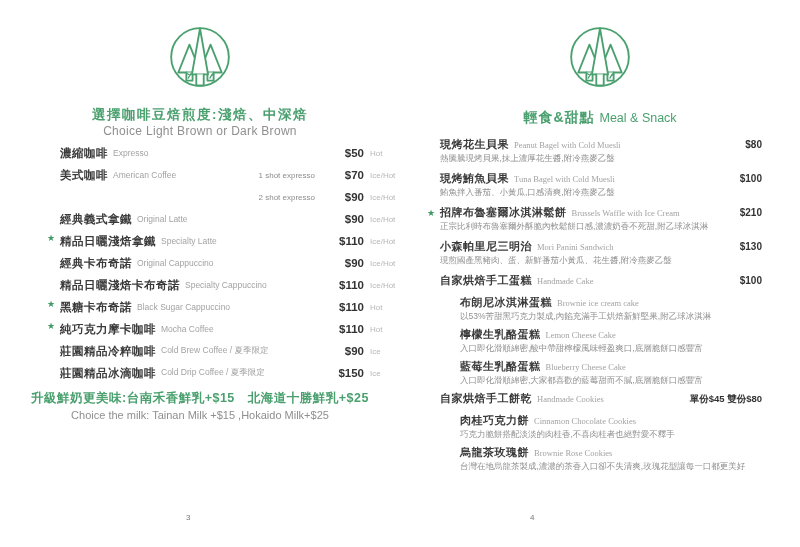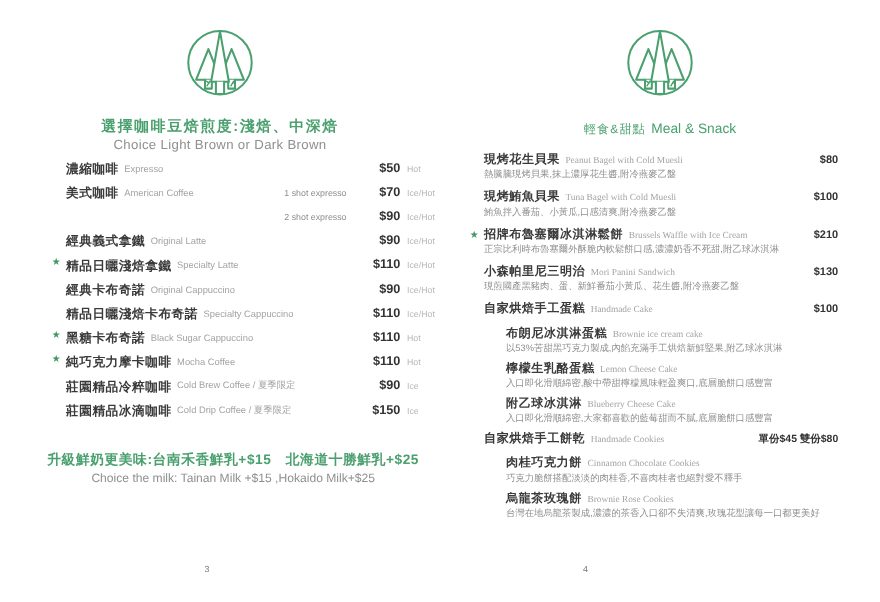--- a/index.html
+++ b/index.html
@@ -10,35 +10,35 @@
   .page.right { left:400px; }
 
   .logo { position:absolute; top:26px; left:50%; margin-left:-31px; width:62px; height:62px; }
   .logo svg { display:block; width:62px; height:62px; }
 
   .head-zh { position:absolute; top:106px; left:0; width:100%; text-align:center;
              font-size:13.5px; font-weight:bold; color:#4aa06e; letter-spacing:1.5px; }
   .head-en { position:absolute; top:124px; left:0; width:100%; text-align:center;
              font-size:12px; color:#8f8f8f; letter-spacing:0.3px; }
   .head-row { position:absolute; top:108px; left:0; width:100%; text-align:center; color:#4aa06e; }
-  .head-row .zh { font-size:11px; font-weight:normal; letter-spacing:1px; }
+  .head-row .zh { font-size:14px; font-weight:bold; letter-spacing:1px; }
   .head-row .en { font-size:12.5px; margin-left:5px; }
 
   .coffee-list { position:absolute; top:142px; left:60px; right:3px; }
   .c-row { position:relative; display:flex; align-items:center; height:22px; }
   .star { position:absolute; left:-13px; top:3px; font-size:9px; color:#3f9a62; visibility:hidden; }
   .starred .star { visibility:visible; }
   .c-zh { font-size:11.5px; font-weight:bold; color:#3a3a3a; letter-spacing:0.5px; white-space:nowrap; }
   .c-en { font-size:8.5px; color:#a3a3a3; margin-left:5px; white-space:nowrap; }
   .flex-sp { flex:1 1 auto; }
   .c-note { font-size:8px; color:#8d8d8d; margin-right:5px; white-space:nowrap; }
   .c-price { font-size:11.5px; font-weight:bold; color:#333; width:44px; text-align:right; white-space:nowrap; }
   .c-temp { font-size:8px; color:#b7b7b7; width:27px; margin-left:6px; text-align:left; white-space:nowrap; }
 
-  .milk-note { position:absolute; top:410px; left:0; width:100%; text-align:center;padding-left:12px; }
+  .milk-note { position:absolute; top:390px; left:0; width:100%; text-align:center; }
   .milk-zh { font-size:12.5px; font-weight:bold; color:#4aa06e; letter-spacing:0.5px; }
   .milk-en { font-size:11px; color:#8f8f8f; margin-top:2px; }
 
   .food-list { position:absolute; top:137px; left:40px; right:38px; }
   .f-row { position:relative; margin-bottom:7px; }
   .f-row.indent { margin-left:20px; margin-bottom:5px; }
   .f-line { display:flex; align-items:baseline; }
   .f-zh { font-size:11px; font-weight:bold; color:#3a3a3a; letter-spacing:0.5px; white-space:nowrap; }
   .f-en { font-size:8.5px; color:#a3a3a3; margin-left:5px; white-space:nowrap;font-family:Liberation Serif, serif; }
   .f-price { font-size:10px; font-weight:bold; color:#333; white-space:nowrap; }
@@ -276,21 +276,21 @@
       <span class="f-zh">檸檬生乳酪蛋糕</span>
       <span class="f-en">Lemon Cheese Cake</span>
       <span class="flex-sp"></span>
 
     </div>
     <div class="f-desc">入口即化滑順綿密,酸中帶甜檸檬風味輕盈爽口,底層脆餅口感豐富</div>
   </div>
         <div class="f-row indent">
     <div class="f-line">
 
-      <span class="f-zh">附乙球冰淇淋</span>
+      <span class="f-zh">藍莓生乳酪蛋糕</span>
       <span class="f-en">Blueberry Cheese Cake</span>
       <span class="flex-sp"></span>
 
     </div>
     <div class="f-desc">入口即化滑順綿密,大家都喜歡的藍莓甜而不膩,底層脆餅口感豐富</div>
   </div>
         <div class="f-row">
     <div class="f-line">
 
       <span class="f-zh">自家烘焙手工餅乾</span>

